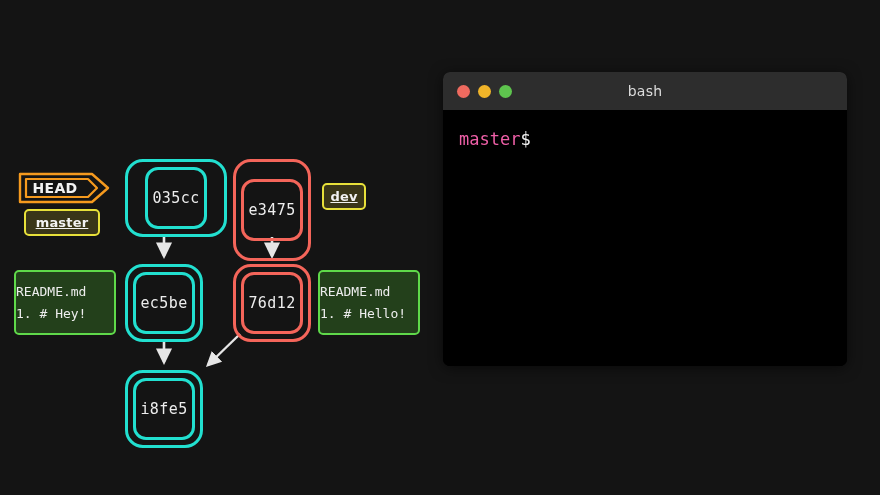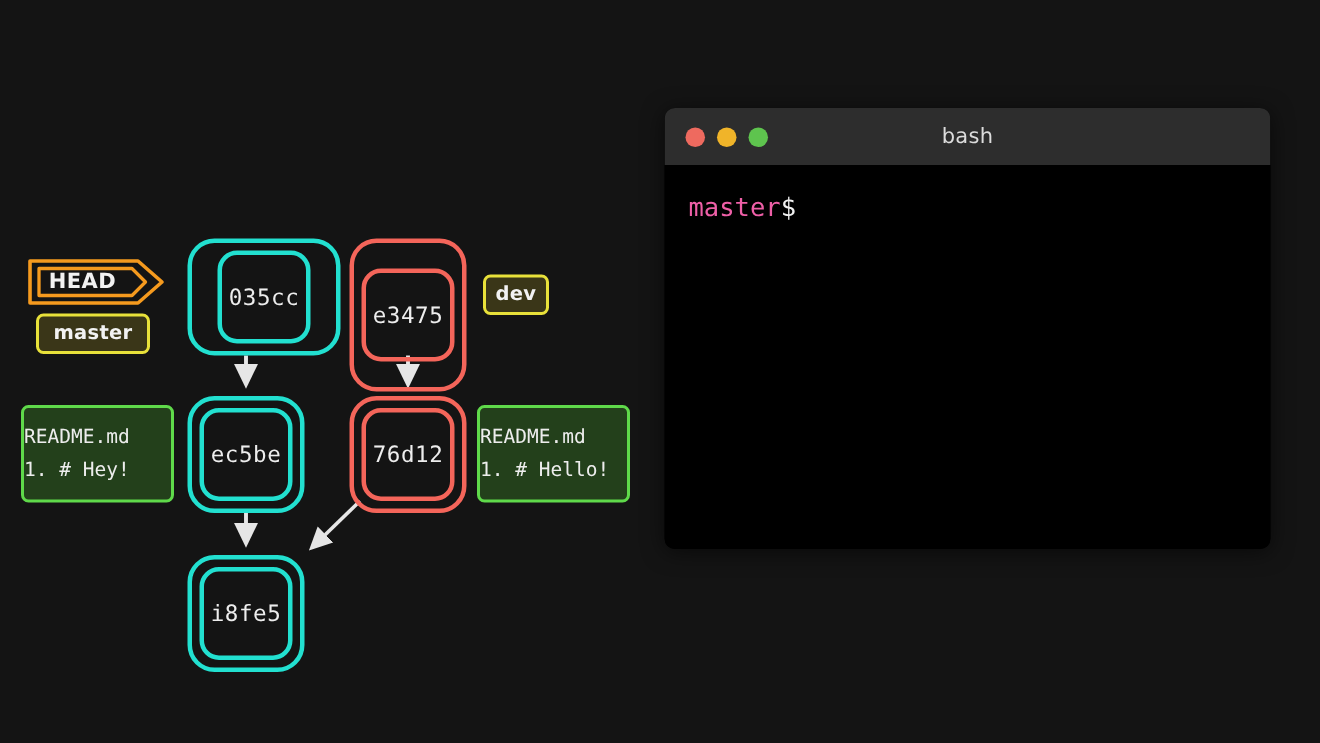--- a/index.html
+++ b/index.html
@@ -100,20 +100,21 @@
     border: 2px solid #e8e13a;
     border-radius: 5px;
     background: #3a3618;
     display: flex;
     align-items: center;
     justify-content: center;
     font-size: 13px;
     font-weight: 700;
     color: #f2f2f2;
     letter-spacing: 0.2px;
+    text-decoration: underline;
   }
 
   
   .file-box {
     position: absolute;
     box-sizing: border-box;
     border: 2px solid #5fd94a;
     border-radius: 5px;
     background: #23401b;
     display: flex;

